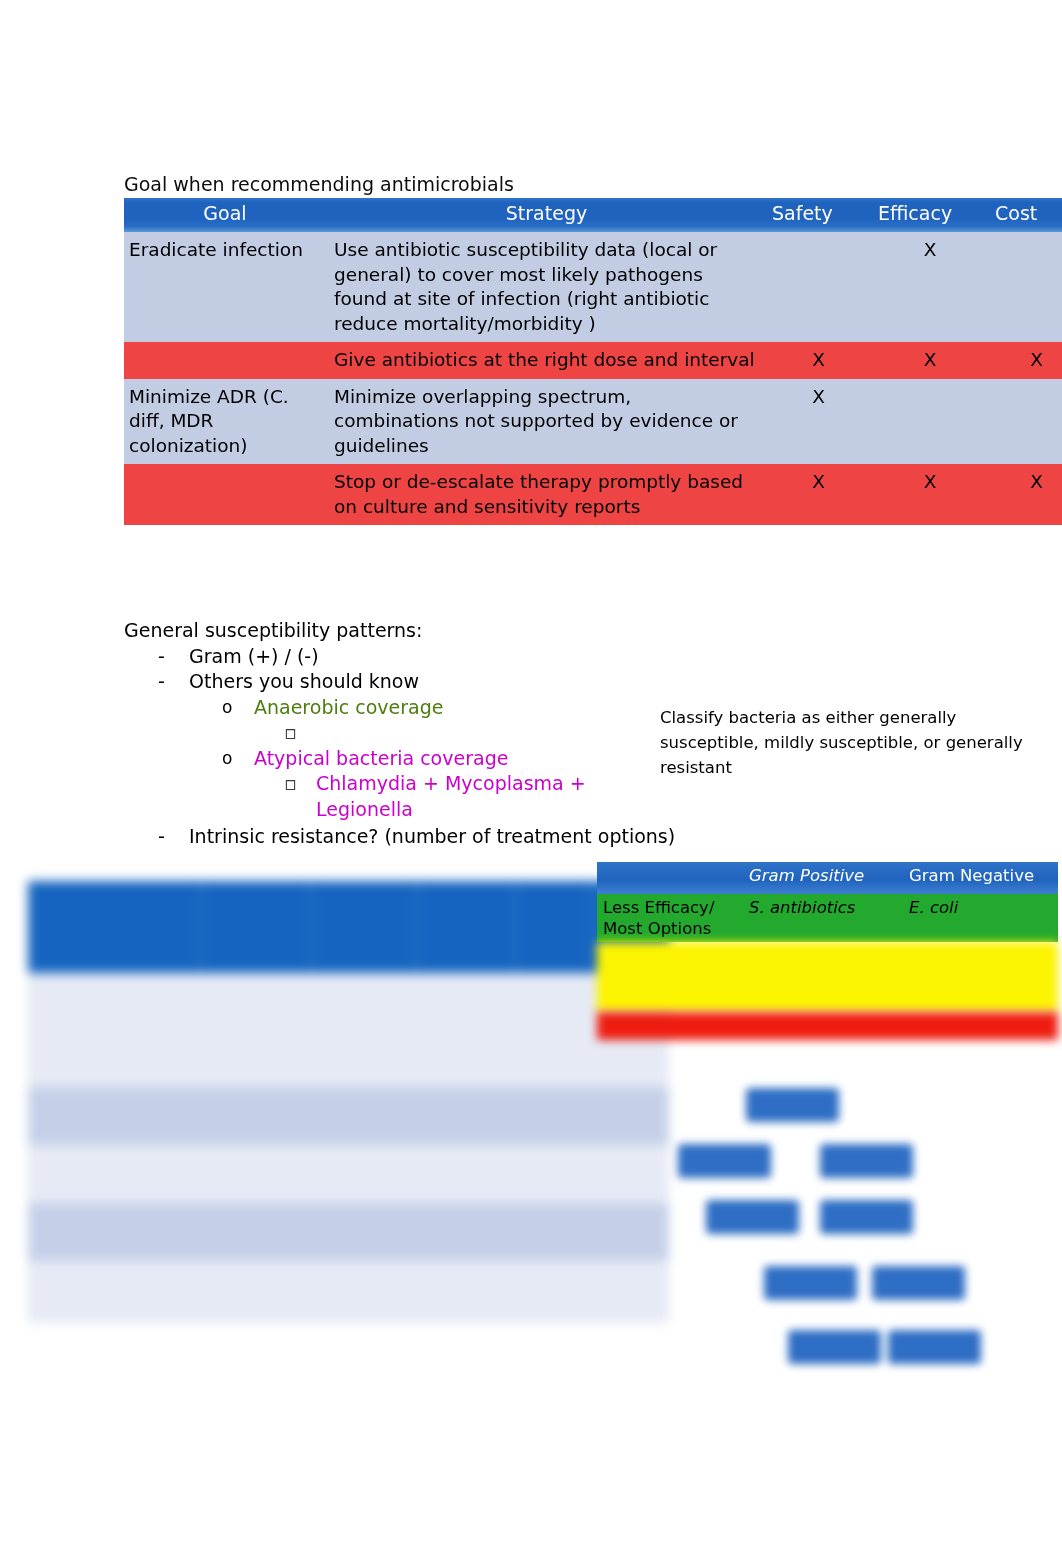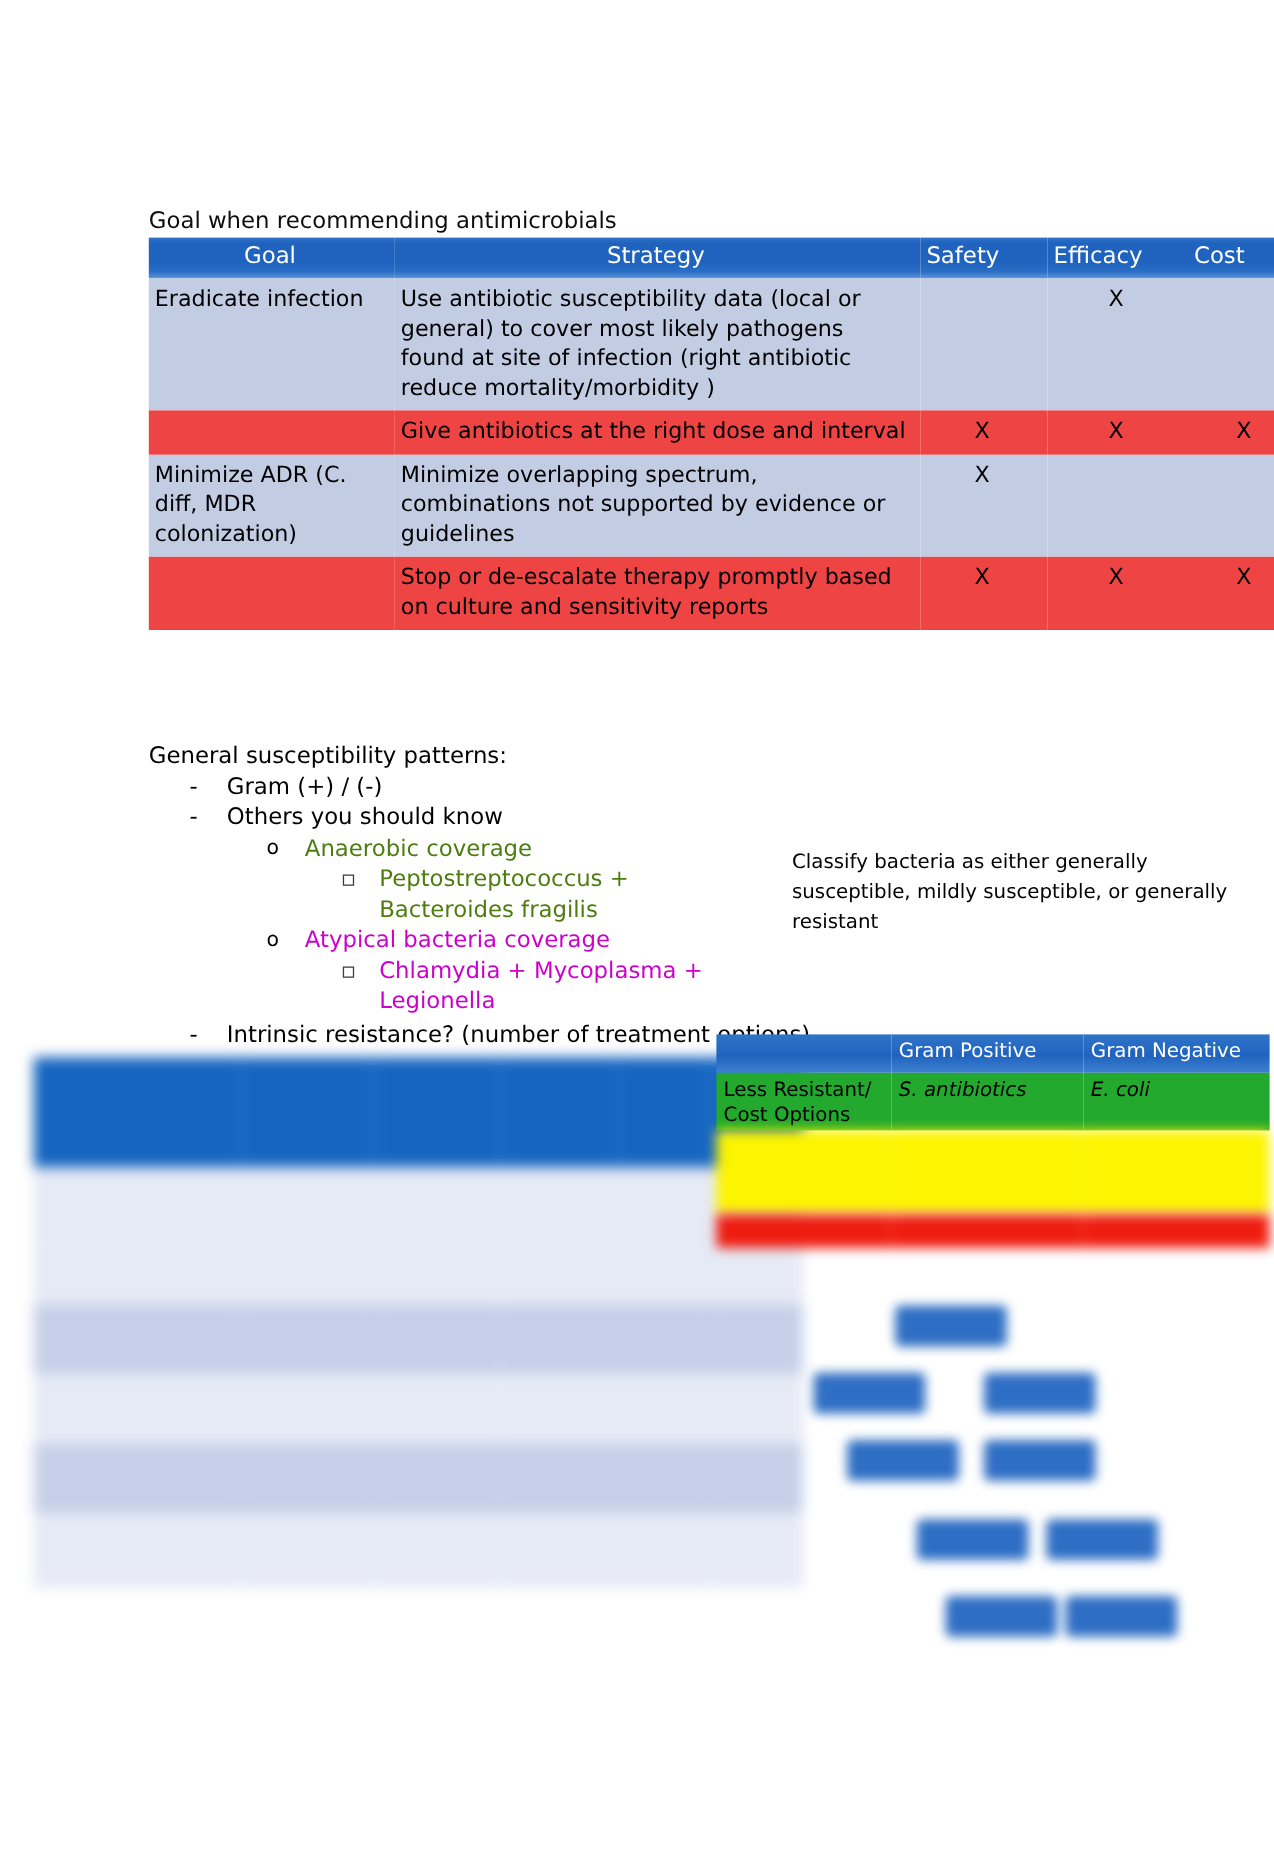--- a/index.html
+++ b/index.html
@@ -169,21 +169,21 @@
     line-height: 21px;
   }
   .color-table thead th {
     background: linear-gradient(to bottom, #2f74c8 0%, #1f63bf 55%, #3f80cf 100%);
     color: #ffffff;
     font-weight: normal;
     text-align: left;
     height: 26px;
   }
   .ct-c0 { width: 134px; }
-  .ct-c1 { width: 148px; }
+  .ct-c1 { width: 148px; font-style: italic; }
   .ct-c2 { width: 143px; }
   .row-green td { background: #22a92e; }
   .row-yellow td { background: #fcf400; height: 64px; }
   .row-red td    { background: #ee1c10; height: 22px; }
   .row-green td.species, .row-yellow td.species, .row-red td.species {
     font-style: italic;
   }
   .row-yellow, .row-red { filter: blur(5px); }
 
   
@@ -261,21 +261,20 @@
     <span>Others you should know</span>
   </div>
 
   <div class="lvl2">
     <span class="circ">o</span>
     <span class="orange">Anaerobic coverage</span>
   </div>
 
   <div class="lvl3">
     <span class="sq">▫</span>
-    <span class="txt orange">Peptostreptococcus + Bacteroides fragilis</span>
   </div>
 
   <div class="lvl2">
     <span class="circ">o</span>
     <span class="magenta">Atypical bacteria coverage</span>
   </div>
 
   <div class="lvl3">
     <span class="sq">▫</span>
     <span class="txt magenta">Chlamydia + Mycoplasma + Legionella</span>
@@ -355,21 +354,21 @@
 <table class="color-table">
   <thead>
     <tr>
       <th class="ct-c0"></th>
       <th class="ct-c1">Gram Positive</th>
       <th class="ct-c2">Gram Negative</th>
     </tr>
   </thead>
   <tbody>
     <tr class="row-green">
-      <td>Less Resistant/ Cost Options</td>
+      <td>Less Efficacy/ Most Options</td>
       <td class="species">S. antibiotics</td>
       <td class="species">E. coli</td>
     </tr>
     <tr class="row-yellow">
       <td></td>
       <td class="species"></td>
       <td class="species"></td>
     </tr>
     <tr class="row-red">
       <td></td>

